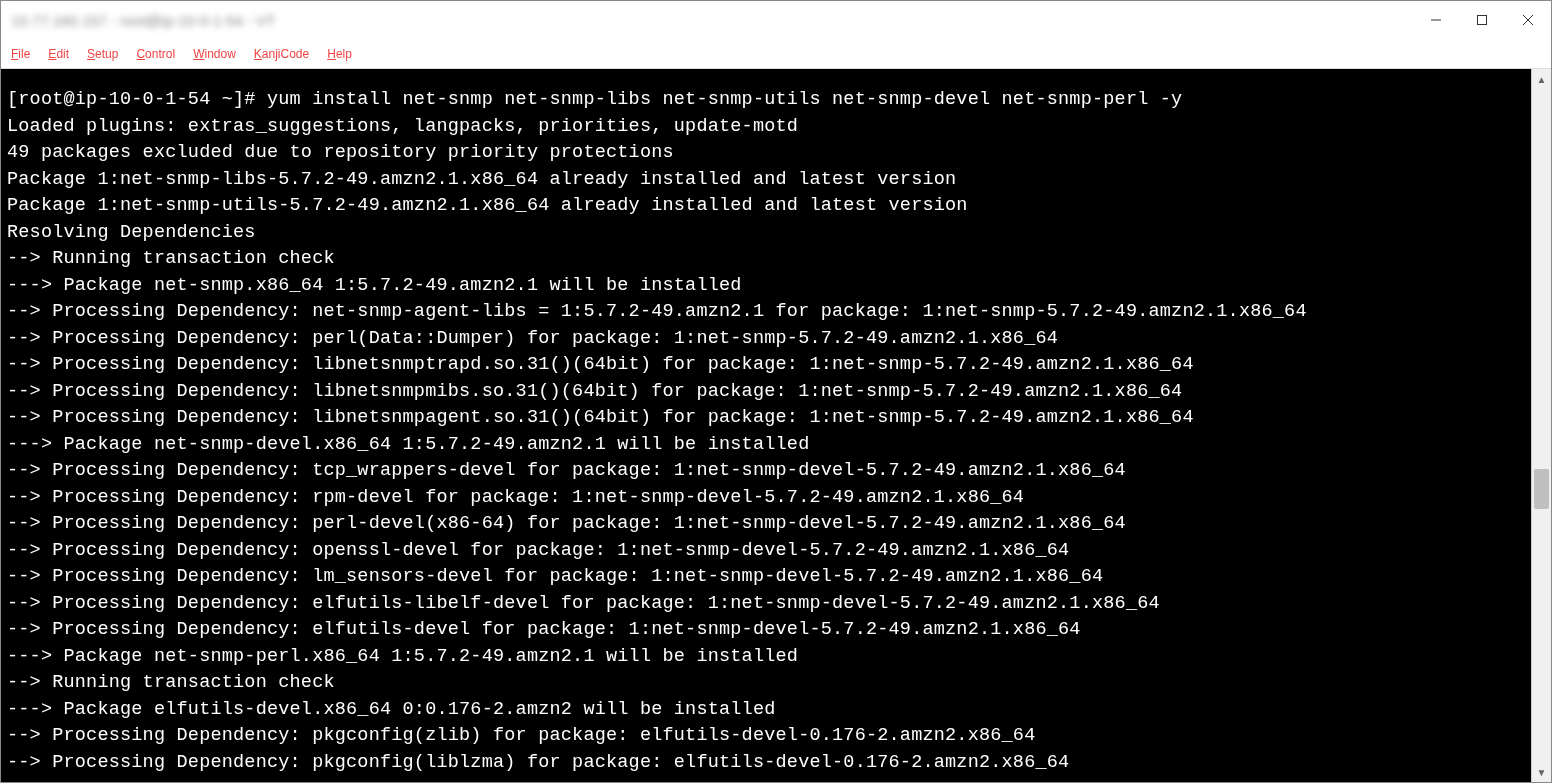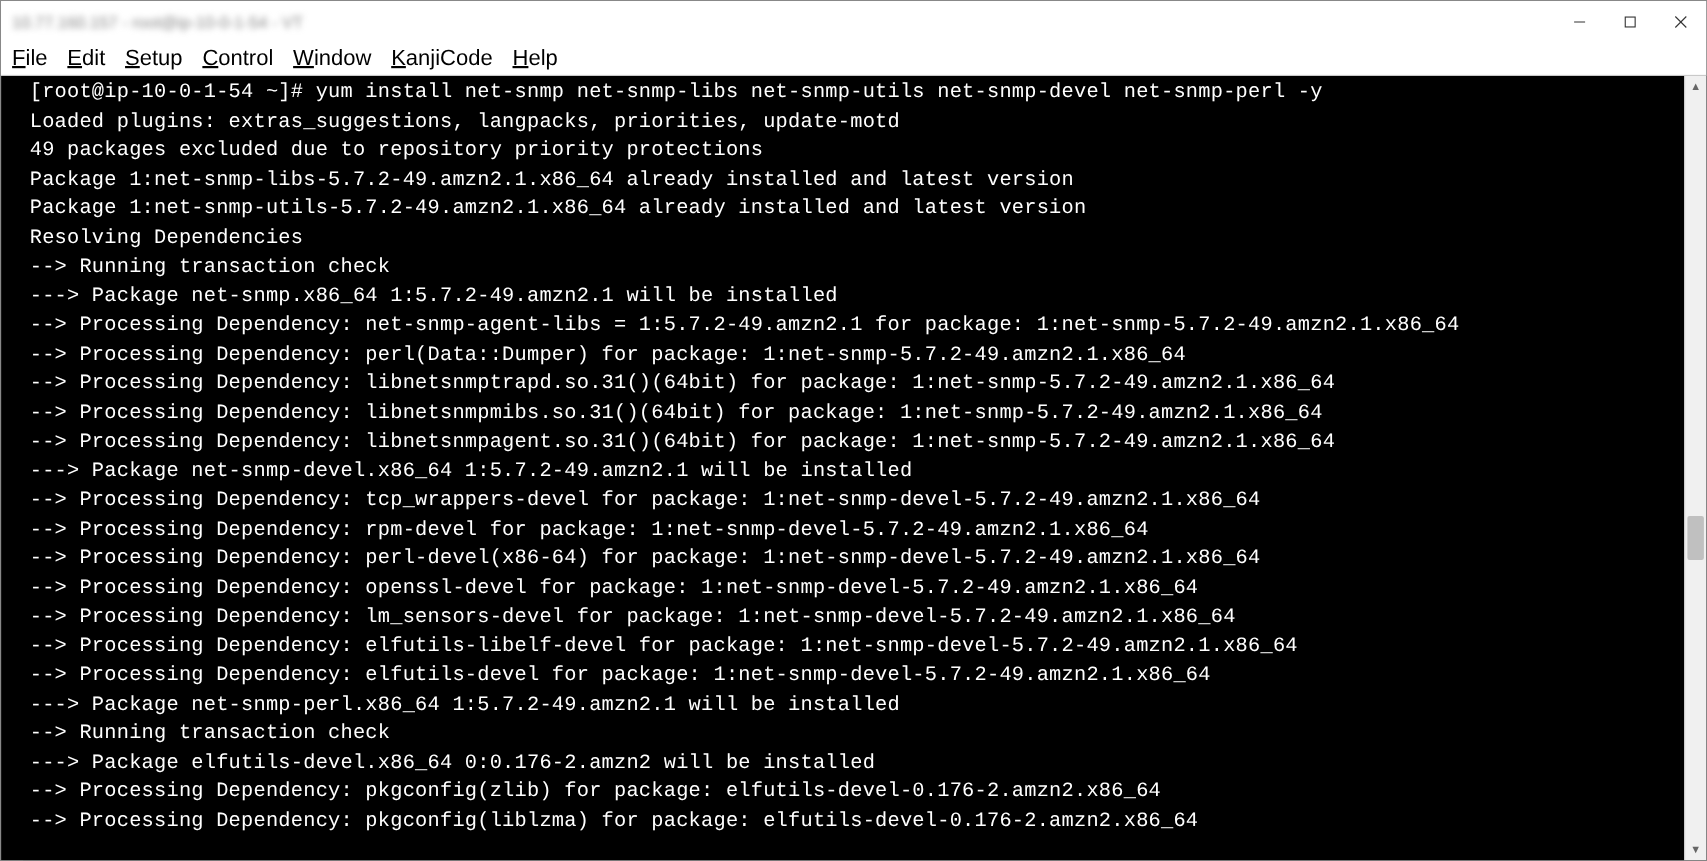--- a/index.html
+++ b/index.html
@@ -3,25 +3,25 @@
 <meta charset="utf-8">
 <style>
   * { margin: 0; padding: 0; box-sizing: border-box; }
   html, body { width: 1552px; height: 783px; overflow: hidden; font-family: "Segoe UI", Tahoma, sans-serif; background: #fff; }
   .window { width: 100%; height: 100%; display: flex; flex-direction: column; border: 1px solid #888; }
   .titlebar { height: 38px; display: flex; align-items: center; justify-content: space-between; padding: 0 0 0 10px; background: #fff; }
   .titlebar-title { color: #888; filter: blur(3px); font-size: 15px; }
   .window-controls { display: flex; height: 100%; }
   .window-controls div { width: 46px; display: flex; align-items: center; justify-content: center; font-size: 14px; color: #333; }
   .window-controls div svg { stroke: #333; }
-  .menubar { height: 30px; display: flex; align-items: center; gap: 18px; padding: 0 10px; background: #fff; font-size: 20px; color: #000000; border-bottom: 1px solid #ddd; }
+  .menubar { height: 30px; display: flex; align-items: center; gap: 18px; padding: 0 10px; background: #fff; font-size: 12px; color: #ef4444; border-bottom: 1px solid #ddd; }
   .menubar .menu-item { cursor: default; }
   .menubar .menu-item .ul { text-decoration: underline; }
   .terminal-wrap { flex: 1; display: flex; background: #000; overflow: hidden; }
-  .terminal { flex: 1; background: #000; color: #fff; font-family: "Consolas","Courier New",monospace; font-size: 18.5px; line-height: 26.5px; padding: 2px 6px; white-space: pre; overflow: hidden; letter-spacing: 0.2px; margin-left: 20px; }
+  .terminal { flex: 1; background: #000; color: #fff; font-family: "Consolas","Courier New",monospace; font-size: 18.5px; line-height: 26.5px; padding: 18px 6px; white-space: pre; overflow: hidden; letter-spacing: 0.2px; }
   .scrollbar { width: 20px; background: #f0f0f0; position: relative; border-left: 1px solid #ccc; }
   .scrollbar .arrow { position: absolute; left: 0; right: 0; height: 20px; display:flex;align-items:center;justify-content:center;color:#666;font-size:10px;}
   .scrollbar .arrow.up { top: 0; }
   .scrollbar .arrow.down { bottom: 0; }
   .scrollbar .thumb { position: absolute; left: 2px; right: 2px; top: 400px; height: 40px; background: #c0c0c0; border-radius: 2px; }
 </style>
 </head>
 <body>
 
 <div class="window">

